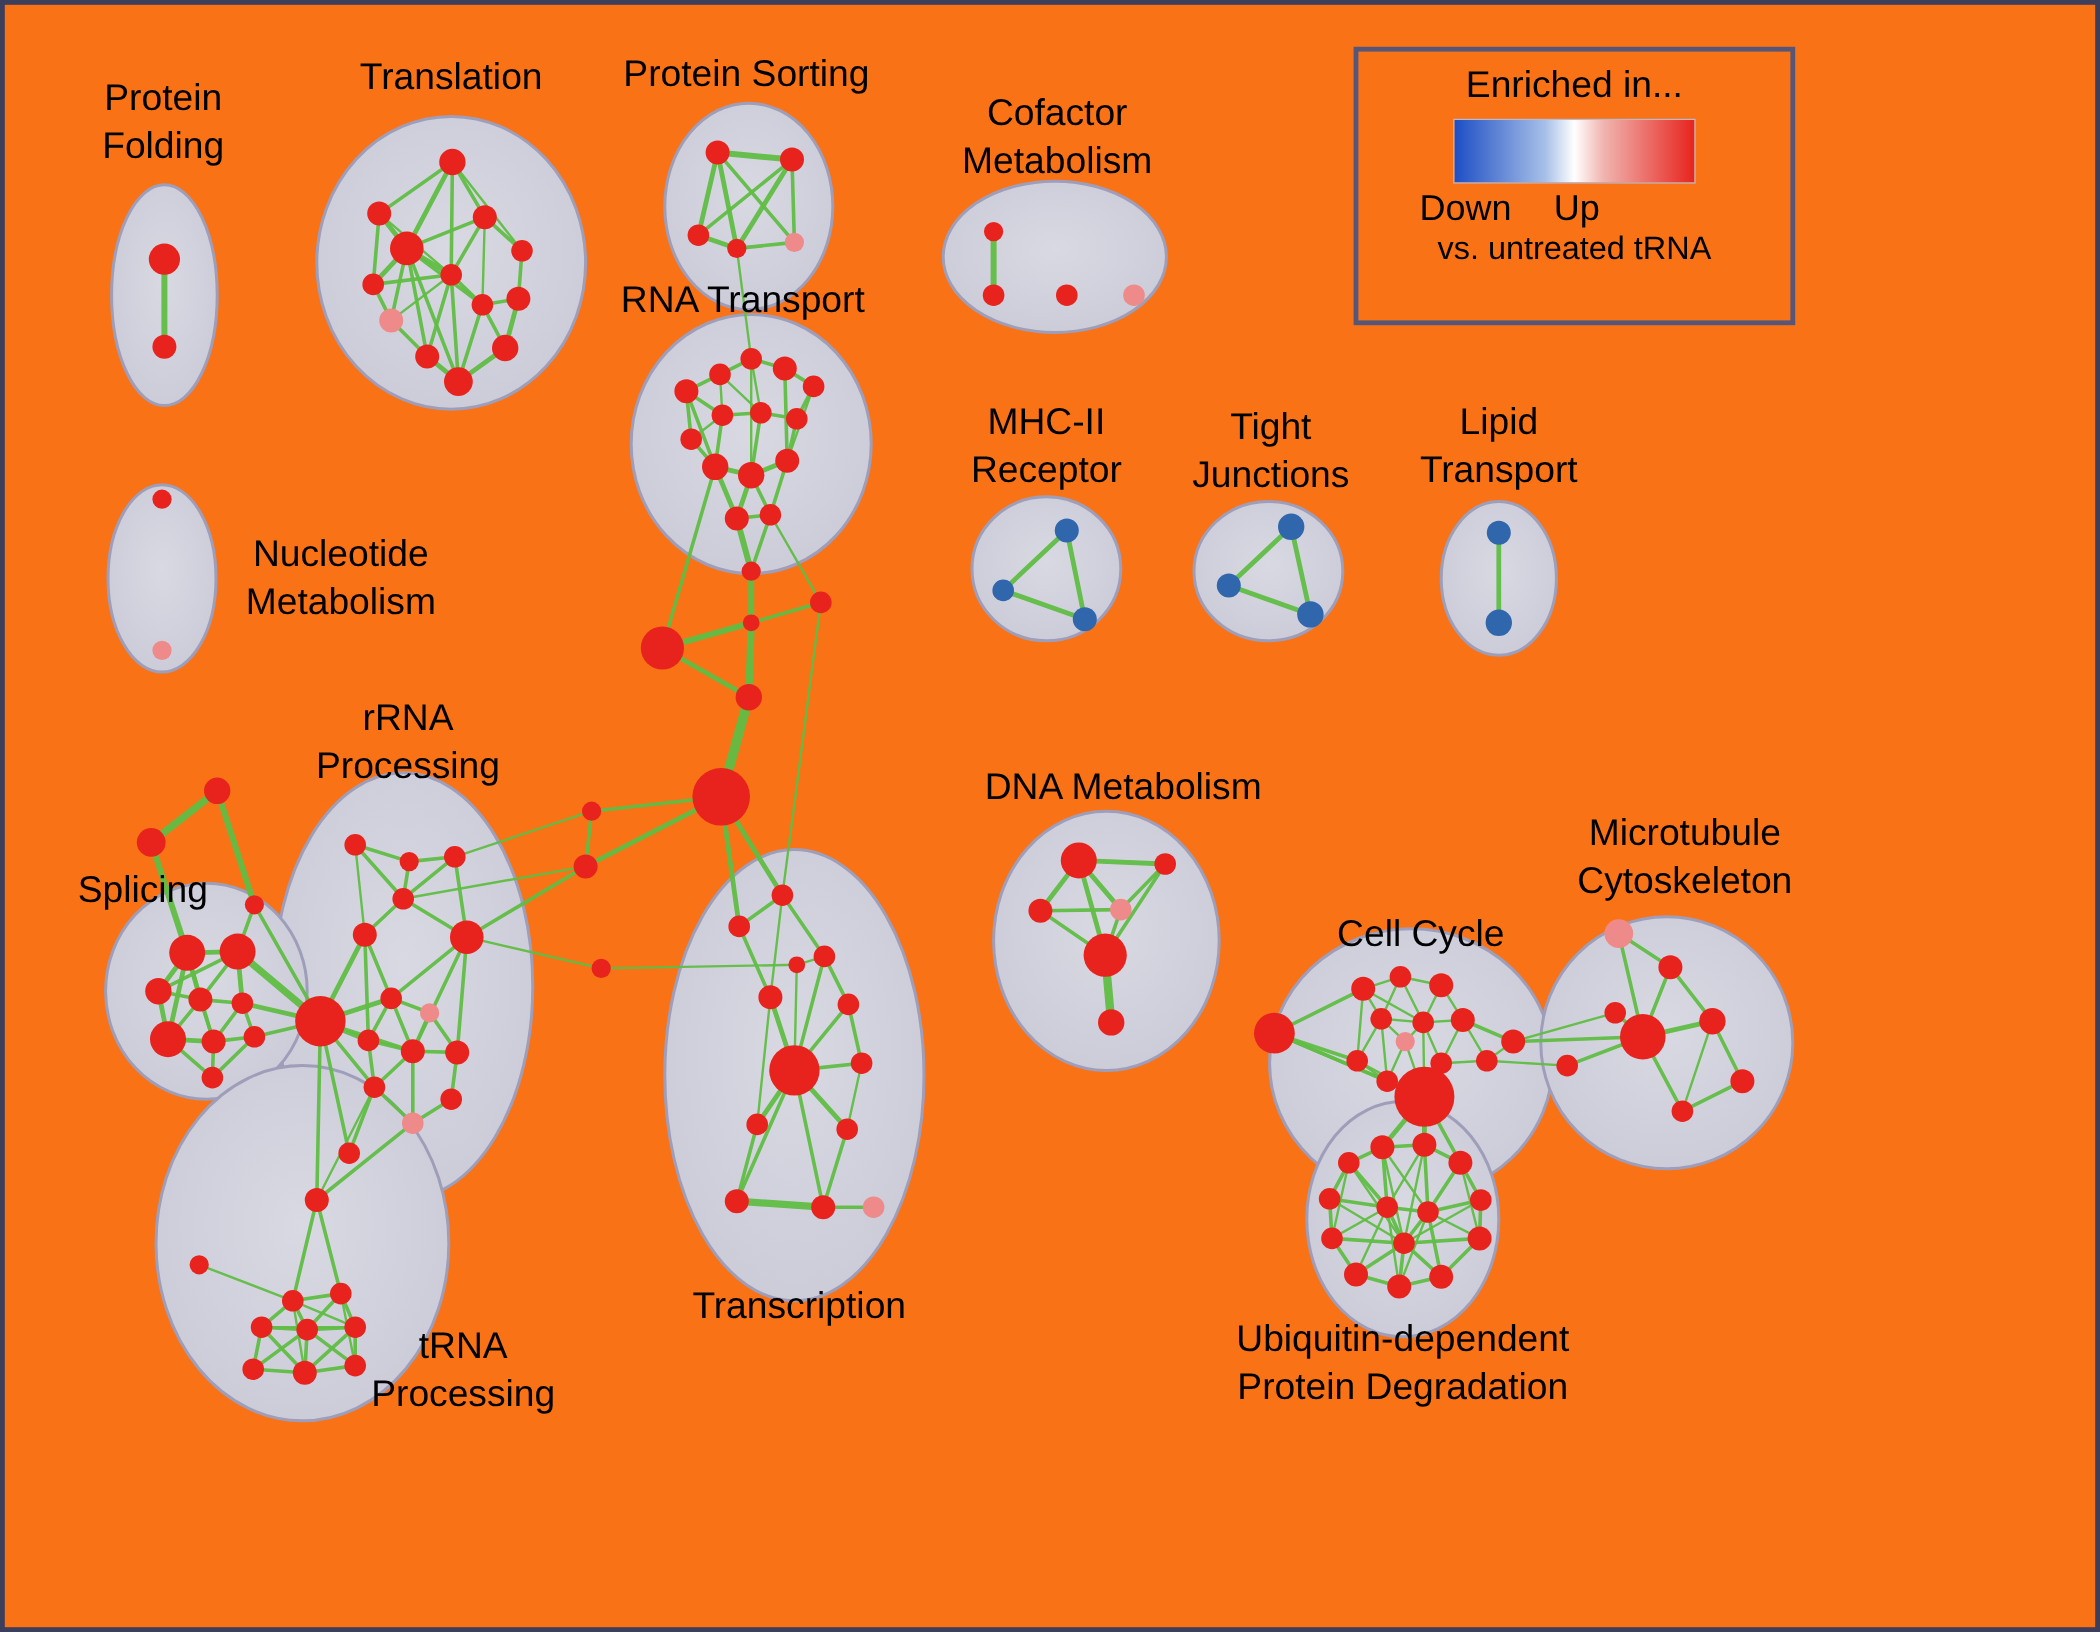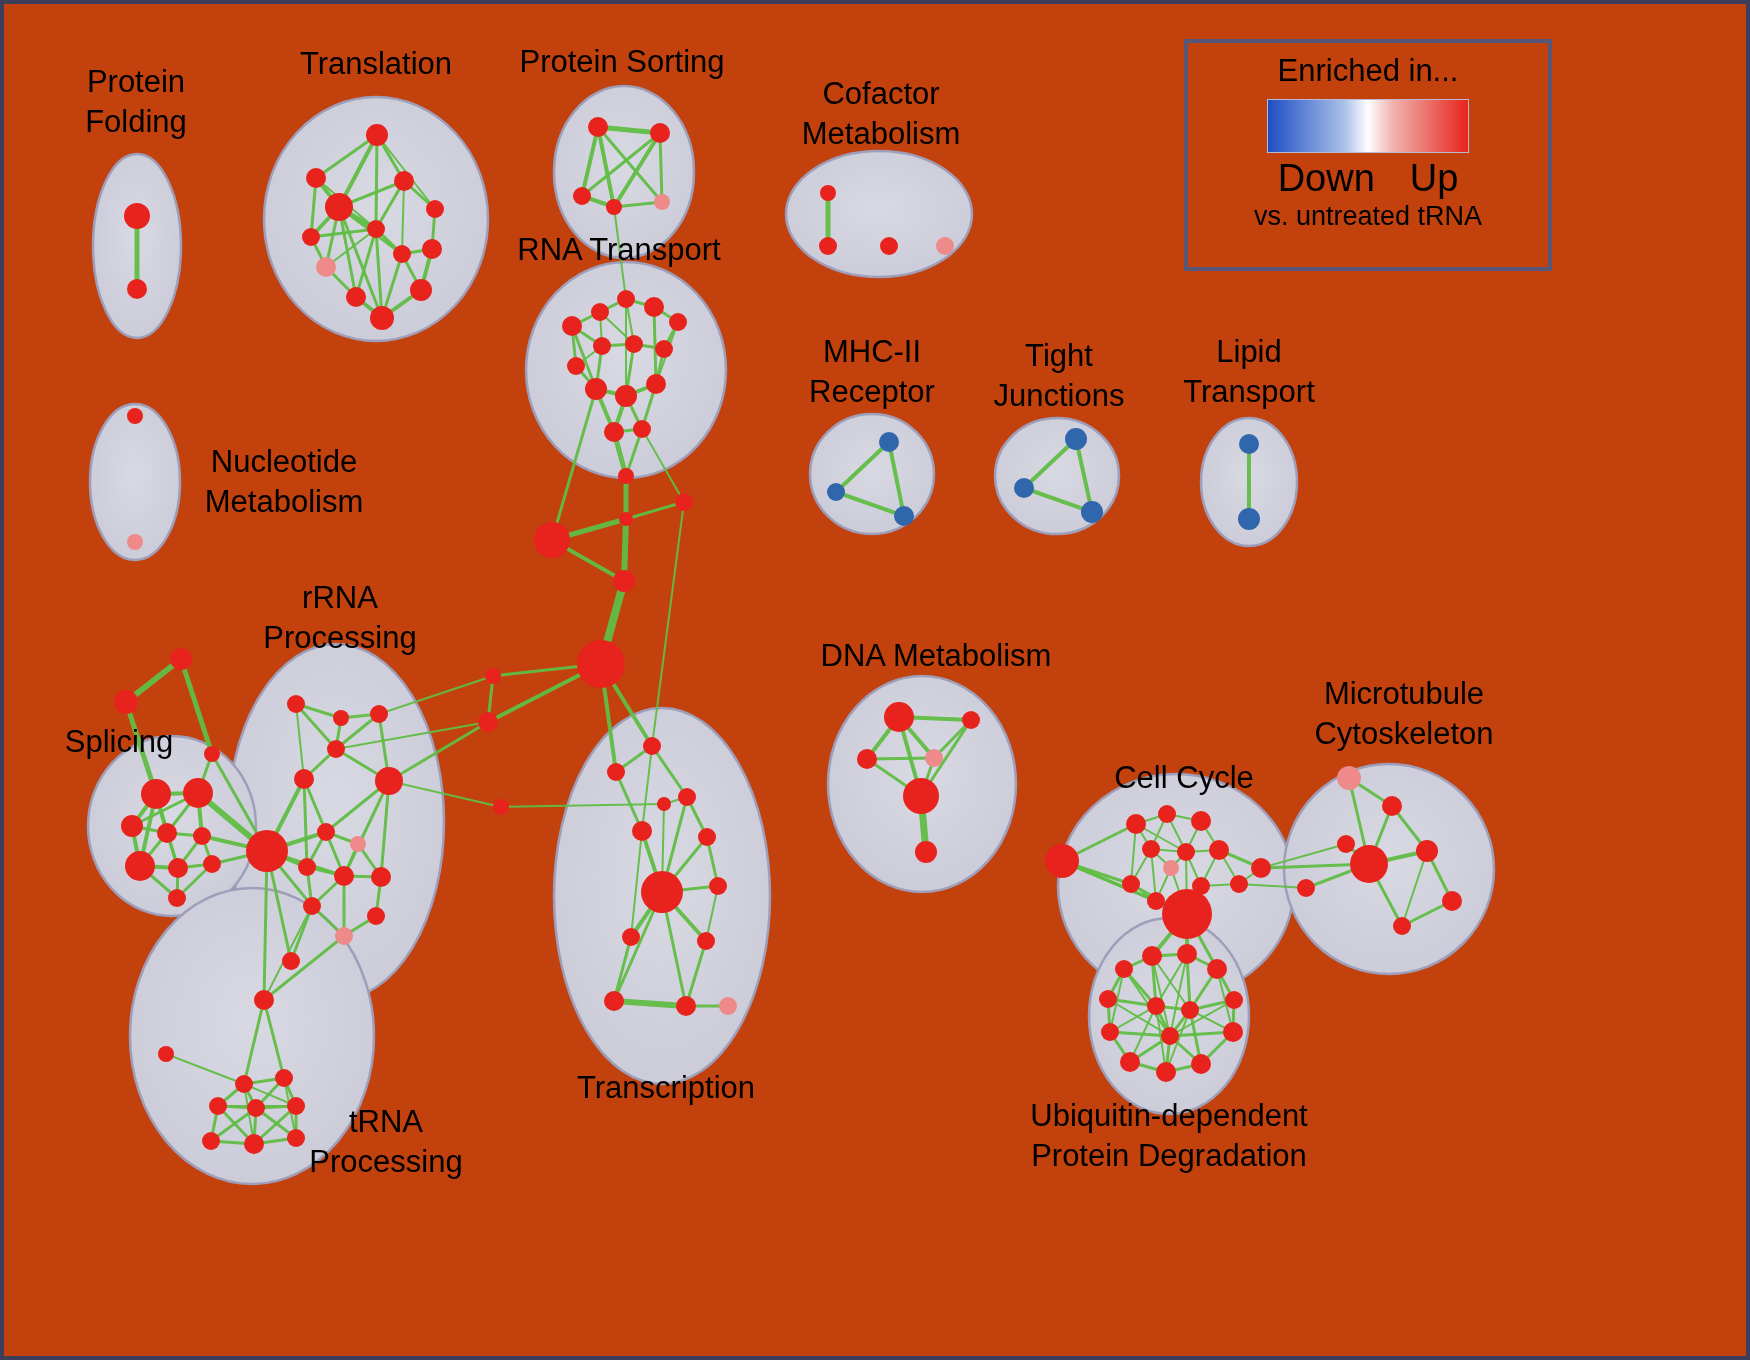--- a/index.html
+++ b/index.html
@@ -8,47 +8,47 @@
     position:relative;
     width:1750px; height:1360px;
     box-sizing:border-box;
     border:4px solid #3d3d5c;
     overflow:hidden;
   }
   #network-svg { position:absolute; left:0; top:0; }
   #network-svg text { font-family:"Liberation Sans", sans-serif; }
   .legend {
     position:absolute;
-    left:1180px; top:35px;
+    left:1124px; top:35px;
     width:368px; height:232px;
     box-sizing:border-box;
     border:4px solid #565678;
     text-align:center;
     color:#000;
   }
   .legend-title { font-size:31px; margin-top:10px; }
   .legend-bar {
     width:200px; height:52px;
     margin:10px auto 4px auto;
     border:1px solid #b9b9cf;
   }
   .legend-row {
     width:258px;
     margin:0 auto;
     display:flex;
-    justify-content:center;
-    font-size:38px;
+    justify-content:flex-start;
+    font-size:30px;
     gap:35px;
   }
   .legend-caption { font-size:27px; line-height:33px; }
 </style>
 </head>
 <body>
 
-<div id="canvas" style="background: #c2410c; border-color: rgb(61, 61, 92); padding-left: 19px;">
+<div id="canvas" style="background: #f97316; border-color: rgb(61, 61, 92); padding-left: 19px;">
   <svg id="network-svg" viewBox="0 0 1750 1360" width="1750" height="1360">
       <defs>
         <radialGradient id="eg" cx="50%" cy="45%" r="70%">
           <stop offset="0%" stop-color="#d9d9e3"></stop>
           <stop offset="100%" stop-color="#c9c9d7"></stop>
         </radialGradient>
       </defs>
       <ellipse cx="133" cy="242" rx="44" ry="92" fill="url(#eg)" stroke="#9e9eba" stroke-width="2.5"></ellipse>
       <ellipse cx="372" cy="215" rx="112" ry="122" fill="url(#eg)" stroke="#9e9eba" stroke-width="2.5"></ellipse>
       <ellipse cx="620" cy="168" rx="70" ry="86" fill="url(#eg)" stroke="#9e9eba" stroke-width="2.5"></ellipse>

